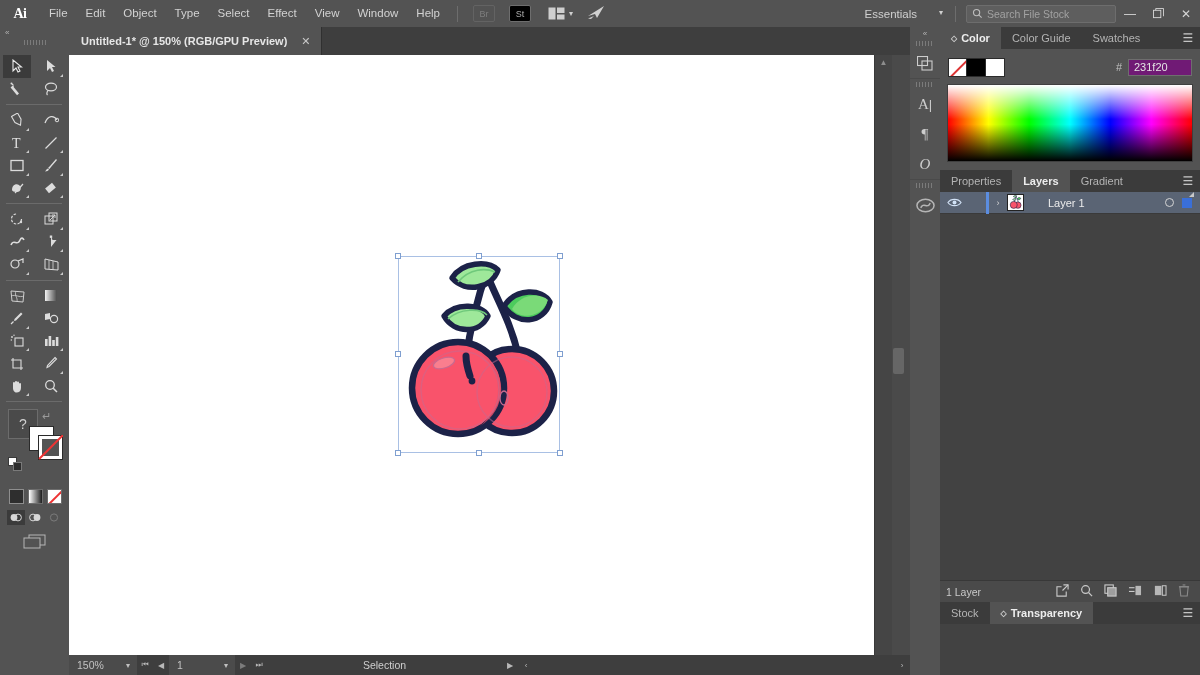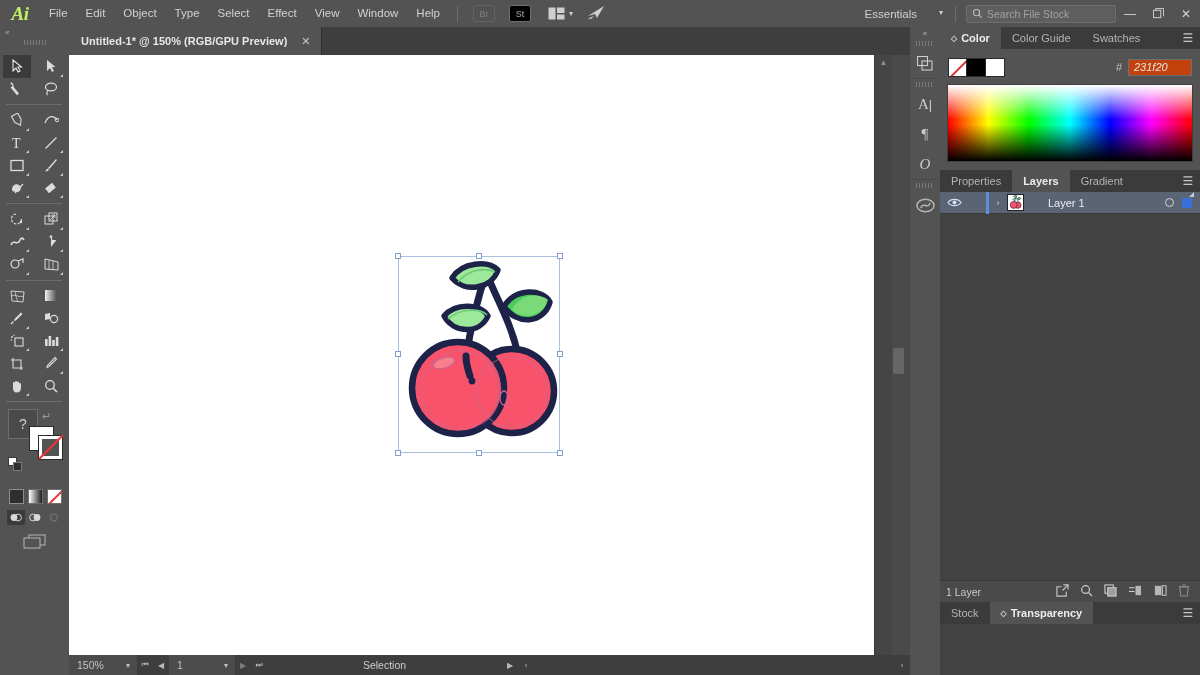--- a/index.html
+++ b/index.html
@@ -12,23 +12,22 @@
   }
   #app { position:relative; width:1200px; height:675px; }
 
   
   #menubar {
     position:absolute; left:0; top:0; width:1200px; height:27px;
     background:#535353; display:flex; align-items:center;
   }
   #ai-logo {
     width:40px; height:27px; display:flex; align-items:center; justify-content:center;
-    color:#bef264; font-weight:bold; font-size:19px; font-family:"Liberation Serif",serif;
+    color:#ffffff; font-weight:bold; font-size:14px; font-family:"Liberation Serif",serif;
     letter-spacing:-0.5px;
-    font-style:italic;
   }
   .menu-item {
     padding:0 9px; height:27px; line-height:27px; color:#d2d2d2; font-size:11.5px;
     white-space:nowrap; cursor:default;
   }
   #menu-sep { width:1px; height:16px; background:#6d6d6d; margin:0 8px; }
   .tb-btn {
     width:22px; height:17px; margin:0 7px; border:1px solid #6e6e6e; border-radius:2px;
     display:flex; align-items:center; justify-content:center;
     font-size:9px; color:#adadad; background:#000000;
@@ -193,22 +192,22 @@
   
   #colorpanel { background:#535353; padding:7px 0 0; }
   #colorrow { display:flex; align-items:center; height:22px; padding:0 8px; }
   #cswatches { display:flex; }
   #cs-none { width:19px; height:19px; background:#fff; border:1px solid #2b2b2b; position:relative; overflow:hidden; }
   #cs-none i { position:absolute; left:-3px; top:8px; width:27px; height:1.6px; background:#d33; transform:rotate(-45deg); }
   #cs-black { width:19px; height:19px; background:#000; border:1px solid #2b2b2b; border-left:none;}
   #cs-white { width:19px; height:19px; background:#fff; border:1px solid #2b2b2b; border-left:none;}
   #hexwrap { margin-left:auto; display:flex; align-items:center; gap:6px; }
   #hexhash { color:#c0c0c0; font-size:11px; }
-  #hexfield { width:64px; height:17px; background:#c2410c; border:1px solid #6e6e6e;
-              color:#e4e4e4; font-size:11px; display:flex; align-items:center; padding-left:5px;font-style:italic; }
+  #hexfield { width:64px; height:17px; background:#701a75; border:1px solid #6e6e6e;
+              color:#e4e4e4; font-size:11px; display:flex; align-items:center; padding-left:5px; }
   #spectrum { margin:6px 7px 0; height:78px; position:relative; border:1px solid #3f3f3f; }
   #spec-hue { position:absolute; inset:0;
     background:linear-gradient(90deg,#f00 0%,#ff0 16.6%,#0f0 33.3%,#0ff 50%,#00f 66.6%,#f0f 83.3%,#f00 100%); }
   #spec-white { position:absolute; inset:0; background:linear-gradient(180deg,#fff 0%,rgba(255,255,255,0) 45%); }
   #spec-black { position:absolute; inset:0; background:linear-gradient(180deg,rgba(0,0,0,0) 52%,#000 100%); }
 
   
   #layerspanel { background:#424242; }
   #layerrow {
     height:22px; background:#5a6474; display:flex; align-items:center; font-size:11px; color:#ececec;

